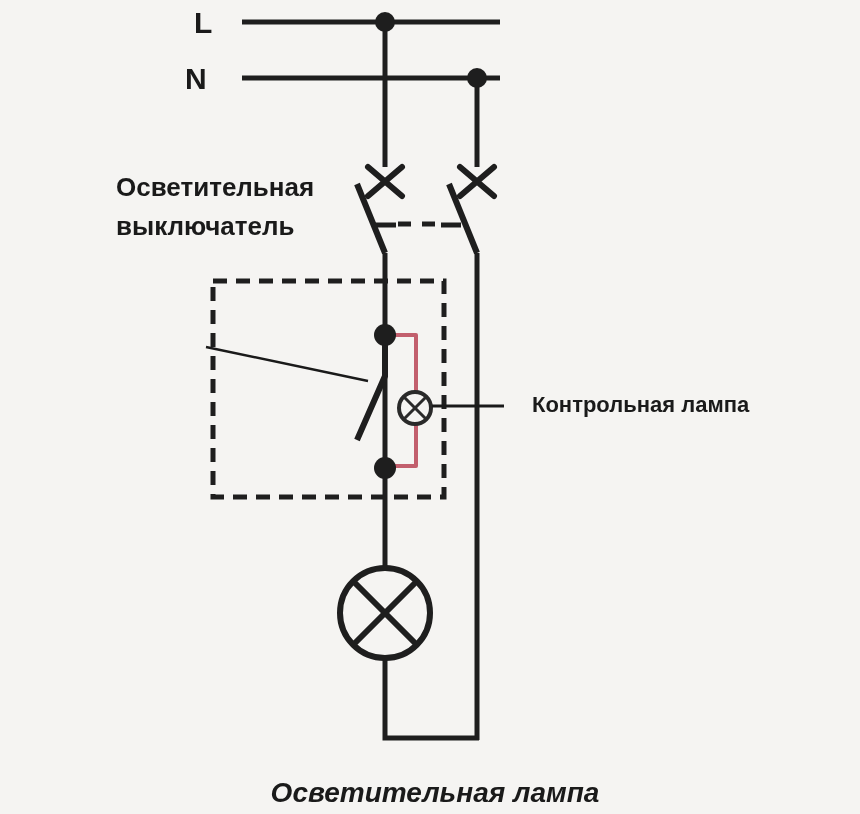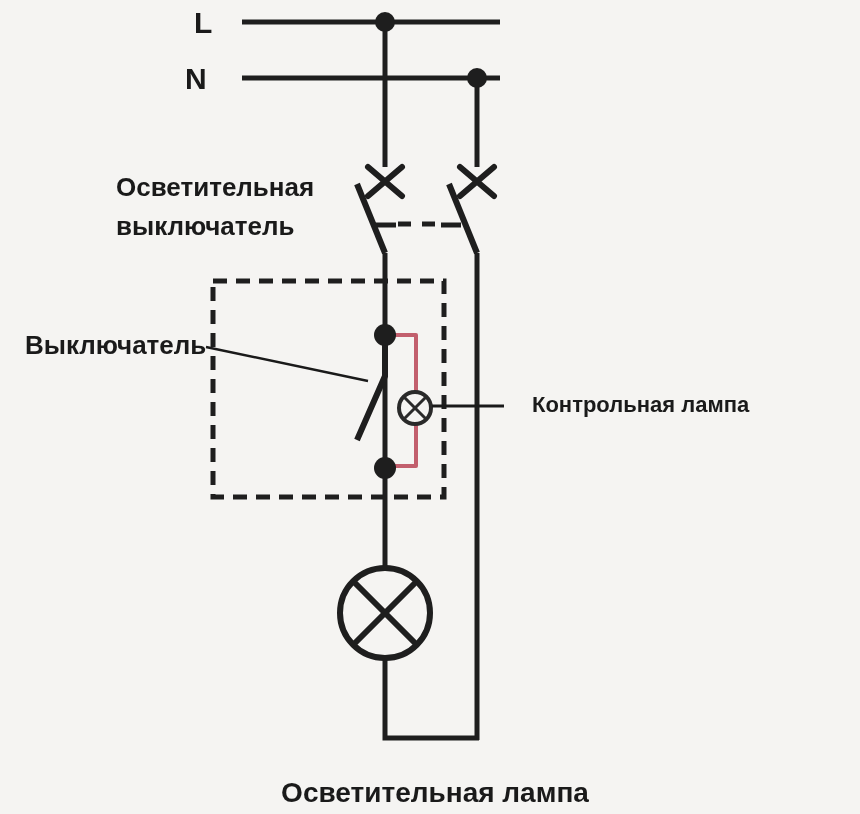--- a/index.html
+++ b/index.html
@@ -50,20 +50,21 @@
     left: 532px;
     top: 392px;
     font-size: 22px;
   }
   .lbl-lighting {
     left: 250px;
     top: 777px;
     width: 370px;
     text-align: center;
     font-size: 28px;
+    font-style: italic;
   }
   .lbl-l { left: 194px; top: 6px; }
   .lbl-n { left: 185px; top: 62px; }
 </style>
 </head>
 <body>
 
 <div class="stage">
 
   <svg width="860" height="814" viewBox="0 0 860 814">
@@ -123,16 +124,15 @@
       <line x1="417" y1="581" x2="353" y2="645" stroke="#1e1e1e" stroke-width="6"></line>
     </g>
 
     <line x1="206" y1="347" x2="368" y2="381" stroke="#1a1a1a" stroke-width="2.5"></line>
     <line x1="432" y1="406" x2="504" y2="406" stroke="#1a1a1a" stroke-width="3"></line>
   </svg>
 
   <div class="lbl lbl-bus lbl-l">L</div>
   <div class="lbl lbl-bus lbl-n">N</div>
   <div class="lbl lbl-breaker">Осветительная выключатель</div>
-  <div class="lbl lbl-switch">Выключатель</div>
   <div class="lbl lbl-control">Контрольная лампа</div>
   <div class="lbl lbl-lighting">Осветительная лампа</div>
 </div>
 
 </body></html>

